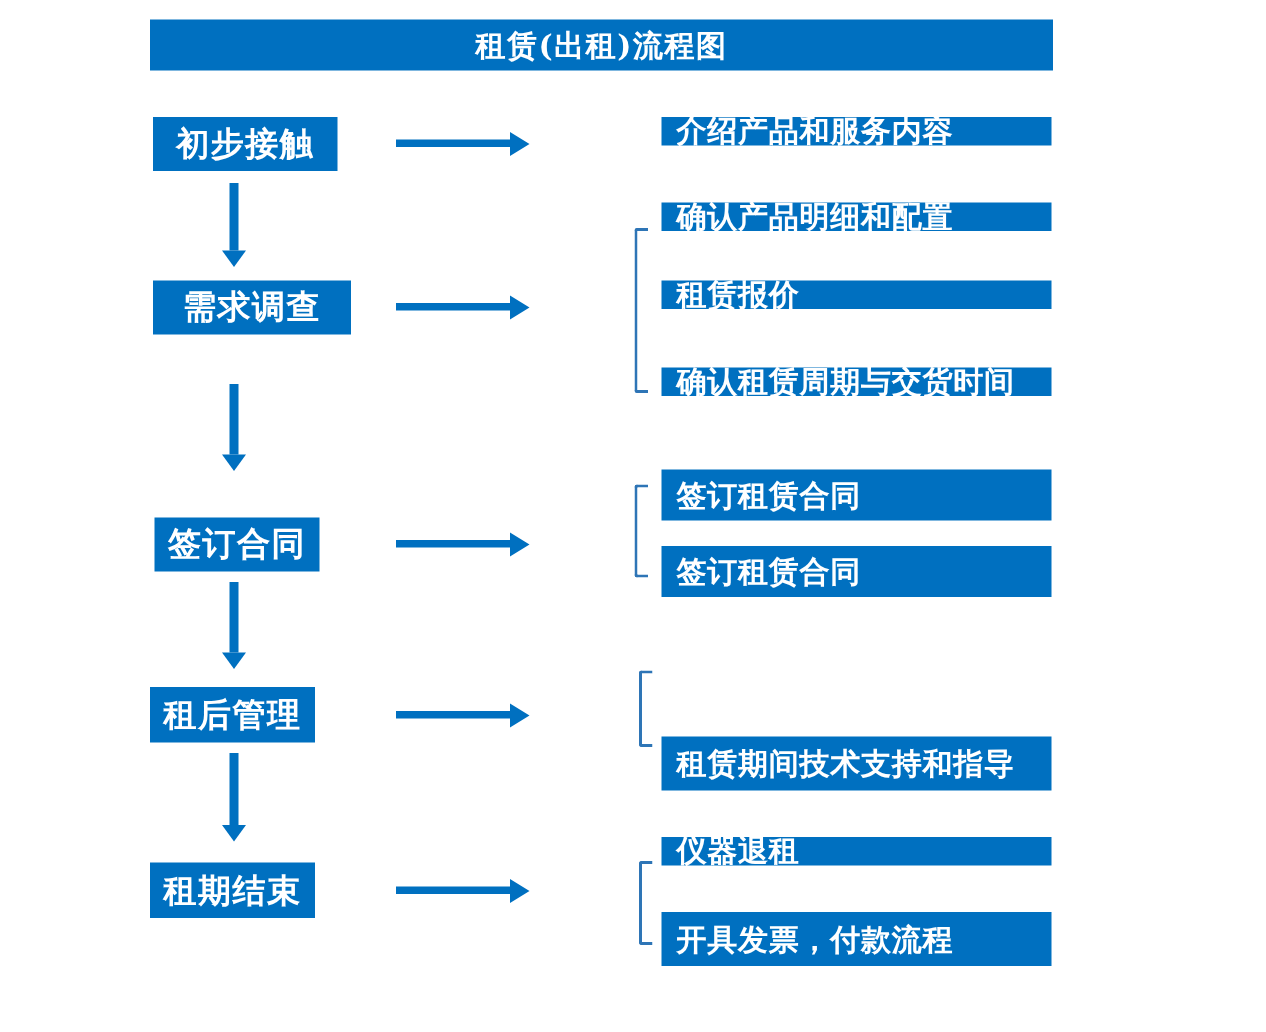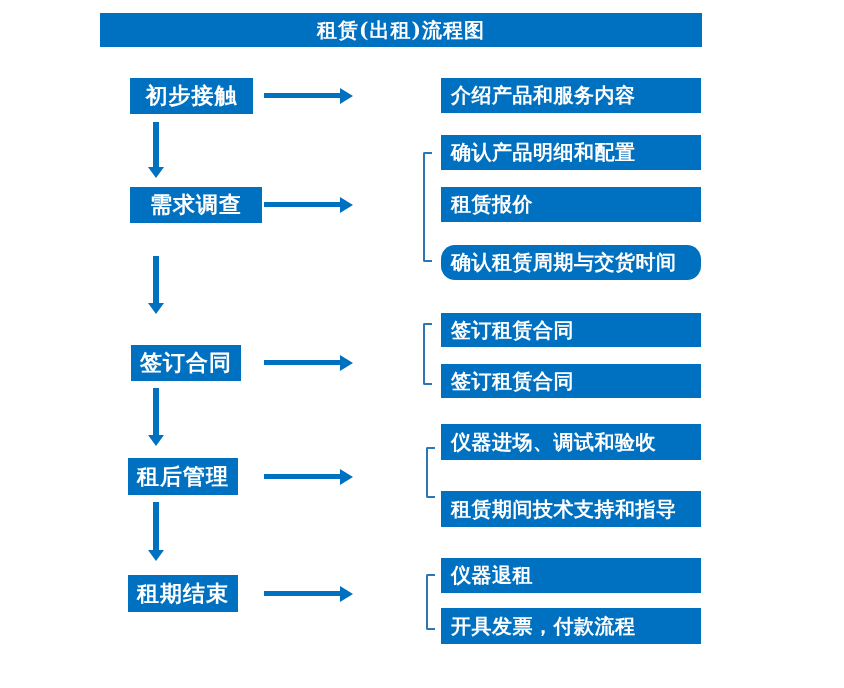--- a/index.html
+++ b/index.html
@@ -35,27 +35,26 @@
     position: absolute;
     background: var(--primary);
     color: var(--box-text);
     font-size: 22px;
     font-weight: bold;
     display: flex;
     align-items: center;
     justify-content: center;
     letter-spacing: 1px;
     white-space: nowrap;
-    margin-left: 28px;
   }
   .rbox {
     position: absolute;
     left: 441px;
     width: 260px;
-    height: 35px;
+    height: 19px;
     background: var(--primary);
     color: var(--box-text);
     font-size: 20px;
     font-weight: bold;
     display: flex;
     align-items: center;
     padding-left: 10px;
     letter-spacing: 0.5px;
     white-space: nowrap;
   }
@@ -126,21 +125,20 @@
   <div class="harrow" style="top:591px;"></div>
 
   <div class="bracket" style="left:423px; top:152px; height:110px;"></div>
   <div class="bracket" style="left:423px; top:323px; height:62px;"></div>
   <div class="bracket" style="left:426px; top:447px; height:51px;"></div>
   <div class="bracket" style="left:426px; top:574px; height:56px;"></div>
 
   <div class="rbox" style="top:78px;">介绍产品和服务内容</div>
   <div class="rbox" style="top:135px;">确认产品明细和配置</div>
   <div class="rbox" style="top:187px;">租赁报价</div>
-  <div class="rbox" style="top:245px;border-radius:14px;">确认租赁周期与交货时间</div>
+  <div class="rbox" style="top:245px;">确认租赁周期与交货时间</div>
   <div class="rbox" style="top:313px; height:34px;">签订租赁合同</div>
   <div class="rbox" style="top:364px; height:34px;">签订租赁合同</div>
-  <div class="rbox" style="top:424px; height:36px;">仪器进场、调试和验收</div>
   <div class="rbox" style="top:491px; height:36px;">租赁期间技术支持和指导</div>
   <div class="rbox" style="top:558px;">仪器退租</div>
   <div class="rbox" style="top:608px; height:36px;">开具发票，付款流程</div>
 
 </div>
 
 </body></html>

